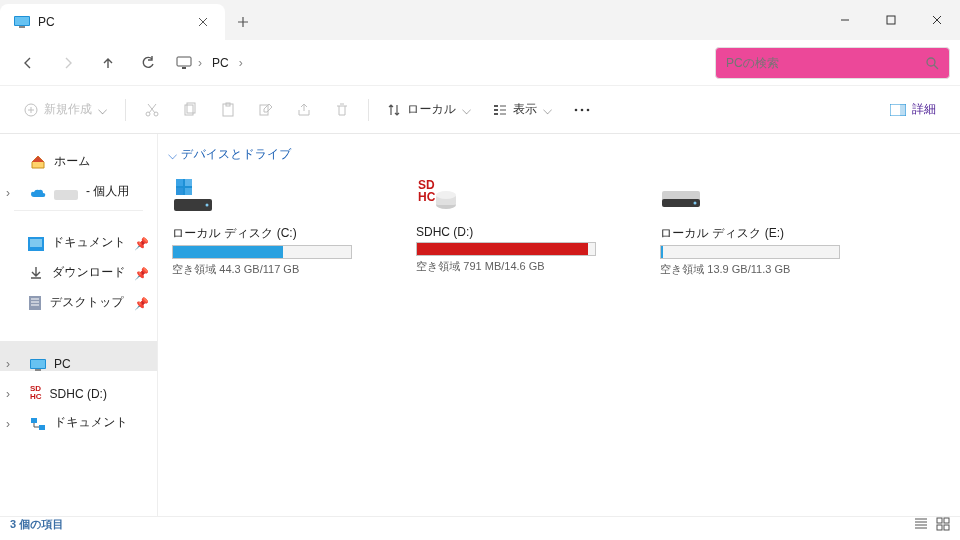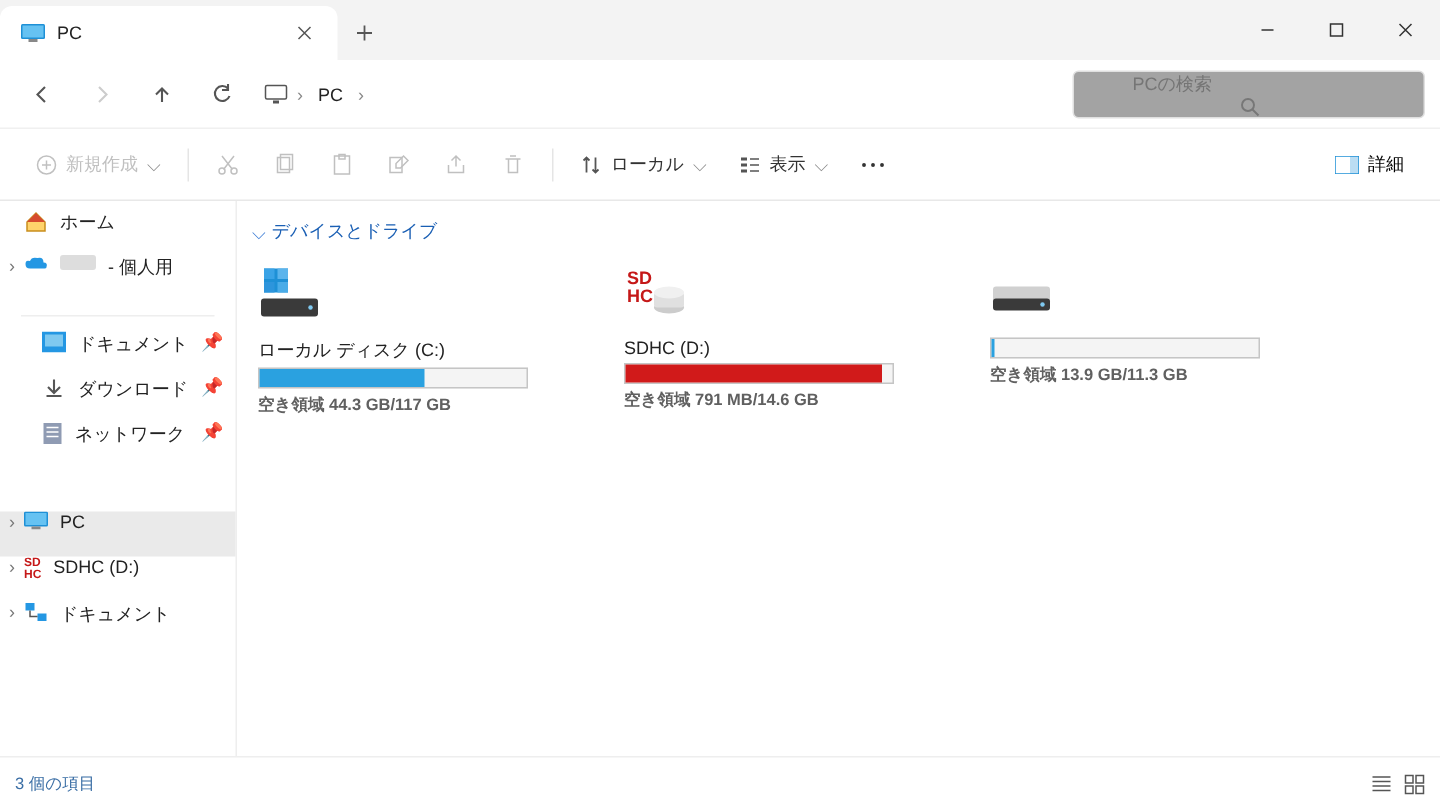--- a/index.html
+++ b/index.html
@@ -11,48 +11,48 @@
 .tab-close { width: 20px; height: 20px; display:flex; align-items:center; justify-content:center; border-radius:3px; cursor:pointer; }
 .new-tab { width: 36px; display:flex; align-items:center; justify-content:center; margin-top:4px; cursor:pointer; color:#555; }
 .winbtns { margin-left:auto; display:flex; }
 .winbtn { width:46px; display:flex; align-items:center; justify-content:center; cursor:pointer; }
 .addr-row { display:flex; align-items:center; height:46px; background:#fff; padding: 0 10px; gap:4px; border-bottom:1px solid #f0f0f0; }
 .navbtn { width:36px; height:36px; display:flex; align-items:center; justify-content:center; color:#666; cursor:pointer; }
 .navbtn.dis { color:#bbb; }
 .breadcrumb { flex:1; display:flex; align-items:center; gap:6px; padding-left:6px; }
 .crumb-sep { color:#888; }
 .crumb-txt { font-size:12px; padding:2px 4px; cursor:pointer; }
-.searchbox { width:235px; height:32px; border:1px solid #e0e0e0; border-radius:4px; display:flex; align-items:center; padding:0 10px; color:#777; background:#a3a3a3;flex-direction:column; }
+.searchbox { width:235px; height:32px; border:1px solid #e0e0e0; border-radius:4px; display:flex; align-items:center; padding:0 10px; color:#777; background:#ec4899; }
 .searchbox input { border:none; outline:none; flex:1; font-size:12px; color:#333; background:transparent; }
 .toolbar { display:flex; align-items:center; height:48px; padding:0 14px; border-bottom:1px solid #e8e8e8; gap:2px; background:#fff; }
 .tbtn { height:32px; padding:0 10px; display:flex; align-items:center; gap:6px; color:#888; border-radius:4px; cursor:pointer; font-size:12px;justify-content:space-between; }
 .tbtn.dis { color:#c0c0c0; }
 .tbtn .chev { color:#888; }
 .sep { width:1px; height:22px; background:#e5e5e5; margin:0 6px; }
 .spacer { flex:1; }
 .body { flex:1; display:flex; min-height:0; }
 .sidebar { width:158px; border-right:1px solid #eee; padding-top:6px; display:flex; flex-direction:column; }
-.sb-item { display:flex; align-items:flex-start; height:30px; padding:0 8px 0 16px; gap:8px; cursor:pointer; font-size:12px; position:relative; }
+.sb-item { display:flex; align-items:flex-end; height:30px; padding:0 8px 0 30px; gap:8px; cursor:pointer; font-size:12px; position:relative; }
 .sb-item.selected { background:#eaeaea; }
 .sb-item .caret { position:absolute; left:2px; width:12px; color:#777; text-align:center; }
 .sb-item .pin { margin-left:auto; color:#aaa; }
 .sb-item.indent { padding-left:28px; }
 .sb-divider { height:1px; background:#eee; margin:10px 14px; }
 .content { flex:1; padding:8px 12px 0 2px; overflow:auto; }
 .group-hdr { display:flex; align-items:center; gap:4px; color:#1a5fb4; font-size:12px; padding:4px 8px; cursor:pointer; }
 .group-hdr .gchev { color:#3a7bd5; }
 .drives { display:flex; flex-wrap:wrap; gap:4px; padding:4px 0 0 8px; }
 .drive { width:240px; height:52px; display:flex; align-items:flex-start; gap:8px; padding:4px; cursor:pointer;flex-direction:column; }
 .drive .dicon { width:42px; height:42px; display:flex; align-items:center; justify-content:center; }
 .drive .dinfo { flex:1; display:flex; flex-direction:column; gap:3px; }
 .drive .dname { font-size:12px; }
 .drive .bar { width:180px; height:14px; border:1px solid #c5c5c5; background:#f4f4f4; position:relative; }
 .drive .barfill { position:absolute; top:0; left:0; bottom:0; }
-.drive .dfree { font-size:11px; color:#606060;font-weight:bold; }
-.statusbar { height:36px; border-top:1px solid #eee; display:flex; align-items:center; padding:0 10px; font-size:11px; color:#3a6ea5; }
+.drive .dfree { font-size:11px; color:#606060; }
+.statusbar { height:24px; border-top:1px solid #eee; display:flex; align-items:flex-start; padding:0 10px; font-size:11px; color:#3a6ea5;font-weight:bold; }
 .sb-right { margin-left:auto; display:flex; gap:8px; color:#555; }
 svg { display:block; }
 </style>
 </head>
 <body>
 
 <div class="titlebar">
   <div class="tab">
     <span class="pc-icon">
       <svg viewBox="0 0 16 12">
@@ -220,21 +220,21 @@
   <div class="tbtn" style="color:#333;">
     <span>
         <svg width="16" height="4" viewBox="0 0 16 4">
           <circle cx="2" cy="2" r="1.3" fill="#333"></circle>
           <circle cx="8" cy="2" r="1.3" fill="#333"></circle>
           <circle cx="14" cy="2" r="1.3" fill="#333"></circle>
         </svg>
       </span>
   </div>
   <div class="spacer"></div>
-  <div class="tbtn" style="color:#000000;">
+  <div class="tbtn" style="color:#4c1d95;">
     <span>
         <svg width="16" height="12" viewBox="0 0 16 12">
           <rect x="0" y="0" width="16" height="12" fill="none" stroke="#1e90d6"></rect>
           <rect x="10" y="0" width="6" height="12" fill="#1e90d6" opacity="0.3"></rect>
         </svg>
       </span>
     <span>詳細</span>
   </div>
 </div>
 
@@ -279,21 +279,21 @@
       <span>ダウンロード</span>
       <span class="pin">📌</span>
     </div>
     <div class="sb-item indent">
       <span>
           <svg width="14" height="16" viewBox="0 0 14 16">
             <rect x="1" y="1" width="12" height="14" fill="#8f9bb3"></rect>
             <path d="M3 4 H11 M3 7 H11 M3 10 H11" stroke="#fff"></path>
           </svg>
         </span>
-      <span>ネットワーク</span>
+      <span>デスクトップ</span>
       <span class="pin">📌</span>
     </div>
     <div style="height:30px;"></div>
     <div class="sb-item selected">
       <span class="caret">›</span>
       <span>
           <svg width="16" height="12" viewBox="0 0 16 12">
             <rect x="0" y="0" width="16" height="10" rx="1" fill="#1e90d6"></rect>
             <rect x="1" y="1" width="14" height="8" fill="#66c2f2"></rect>
             <rect x="5" y="10" width="6" height="2" fill="#888"></rect>
@@ -368,20 +368,21 @@
 
       <div class="drive">
         <div class="dicon">
           <svg width="42" height="42" viewBox="0 0 42 42">
               <rect x="2" y="16" width="38" height="14" rx="2" fill="#d0d0d0"></rect>
               <rect x="2" y="24" width="38" height="8" rx="2" fill="#3a3a3a"></rect>
               <circle cx="35" cy="28" r="1.5" fill="#7fc9f0"></circle>
             </svg>
         </div>
         <div class="dinfo">
+          <div class="dname">ローカル ディスク (E:)</div>
           <div class="bar">
               <div class="barfill" style="width: 1%; background: rgb(42, 161, 224);"></div>
             </div>
           <div class="dfree">空き領域 13.9 GB/11.3 GB</div>
         </div>
       </div>
 
     </div>
   </div>
 </div>

